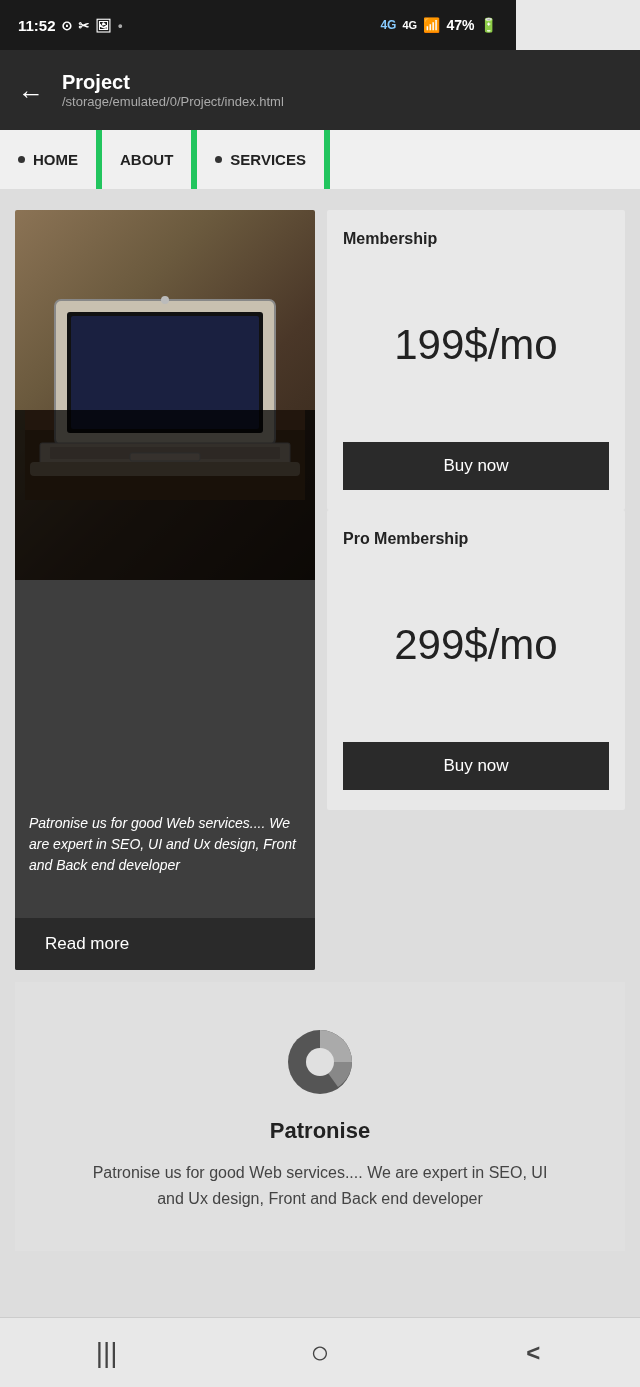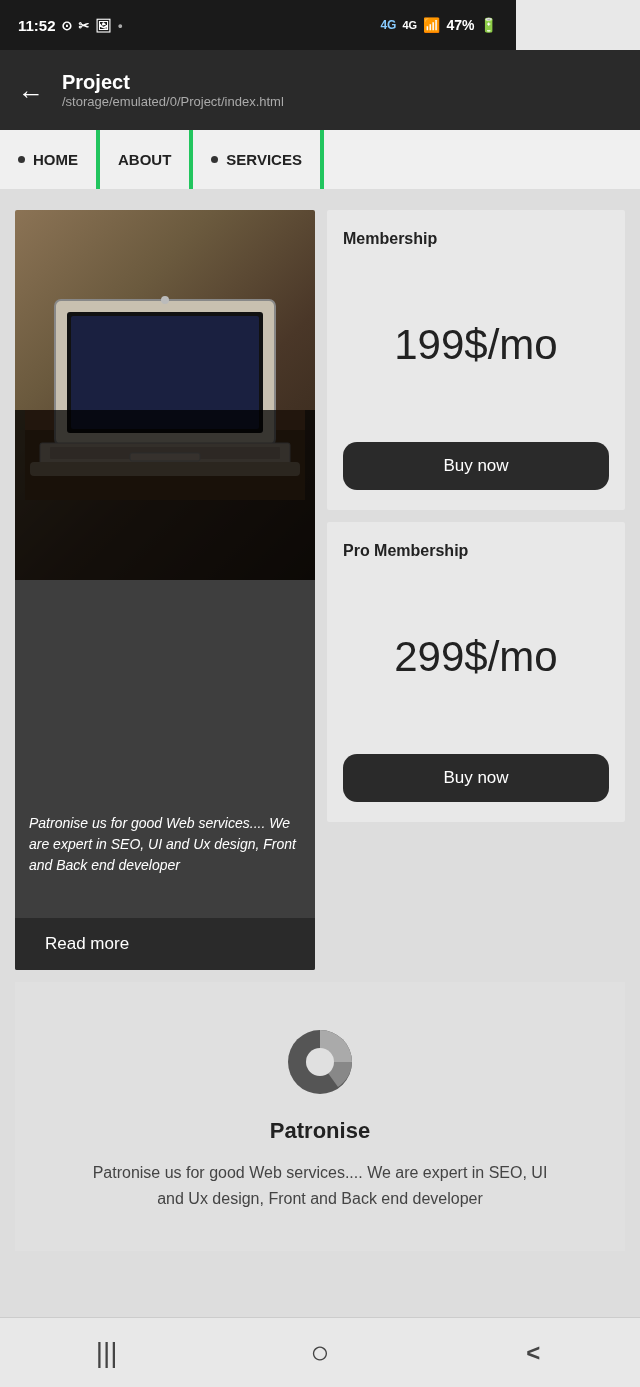--- a/index.html
+++ b/index.html
@@ -68,21 +68,21 @@
     .nav-item {
       display: flex;
       align-items: center;
       gap: 8px;
       padding: 0 18px;
       height: 100%;
       font-size: 15px;
       font-weight: 600;
       color: #222;
       white-space: nowrap;
-      border-right: 4px solid #22c55e;
+      border-right: 6px solid #22c55e;
       cursor: pointer;
     }
     .nav-dot {
       width: 7px;
       height: 7px;
       background: #333;
       border-radius: 50%;
       flex-shrink: 0;
     }
 
@@ -170,21 +170,20 @@
       border: none;
       cursor: pointer;
       text-align: left;
     }
 
     
     .pricing-column {
       flex: 1;
       display: flex;
       flex-direction: column;
-      gap: 12px;
     }
     .pricing-card {
       background: #e8e8e8;
       border-radius: 2px;
       padding: 20px 16px;
       display: flex;
       flex-direction: column;
       align-items: center;
       gap: 12px;
       min-height: 300px;
@@ -203,21 +202,21 @@
       color: #222;
       text-align: center;
     }
     .pricing-buy-btn {
       background: #2a2a2a;
       color: white;
       font-size: 17px;
       font-weight: 500;
       padding: 14px 40px;
       border: none;
-      border-radius: 14px;
+      border-radius: 0;
       cursor: pointer;
       width: 100%;
       text-align: center;
     }
 
     
     .analytics-section {
       background: #e0e0e0;
       width: 100%;
       padding: 40px 30px;

